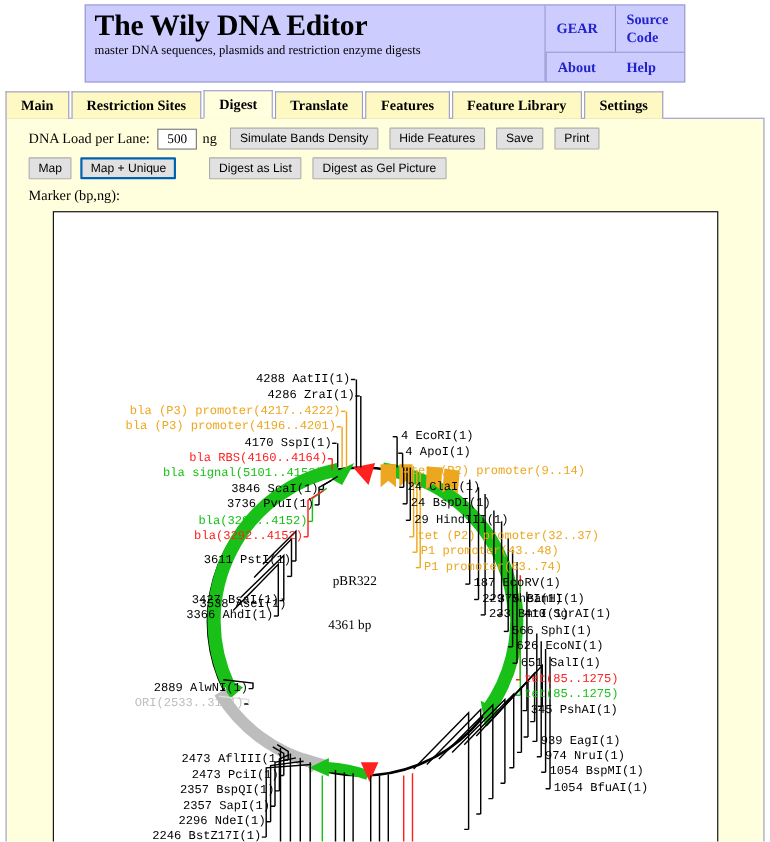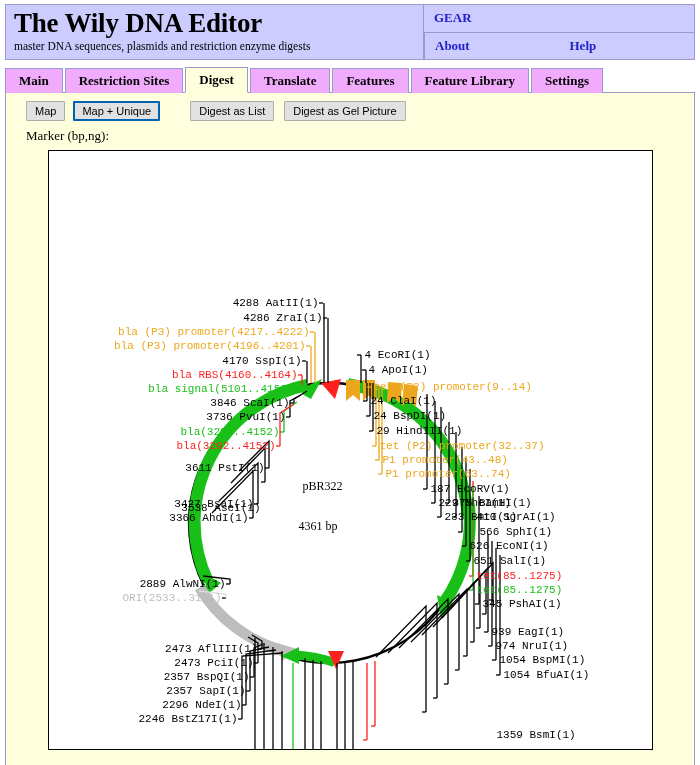--- a/index.html
+++ b/index.html
@@ -7,21 +7,21 @@
     width:700px;height:765px;overflow:hidden;
     background:#ffffff;
     font-family:"Liberation Serif", serif;
     font-size:13px;
     color:#000;
   }
 
   
   .header{
     display:flex;
-    width:690px;margin:4px auto 0 auto;
+    width:546px;margin:4px auto 0 auto;
     border:1px solid #9999cc;
     background:#ccccff;
     box-sizing:border-box;
   }
   .brand{
     flex:0 0 418px;
     padding:4px 8px 5px 8px;
     border-right:1px solid #9999cc;
     box-sizing:border-box;
   }
@@ -51,21 +51,21 @@
     display:flex;align-items:flex-end;
     box-sizing:border-box;
     position:relative;
     border-bottom:1px solid #9999cc;
   }
   .tab{
     font-size:13px;font-weight:bold;
     padding:4px 13px 4px 13px;
     border:1px solid #9999cc;
     border-bottom:none;
-    background:#f0abfc;
+    background:#fef9c3;
     margin-right:2px;
     cursor:pointer;
     position:relative;
     top:1px;
     white-space:nowrap;
   }
   .tab.active{
     background:#ffffdd;
     border-bottom:1px solid #ffffdd;
   }
@@ -171,40 +171,50 @@
 <body>
 
 <div class="header">
   <div class="brand">
     <div class="brand-title">The Wily DNA Editor</div>
     <div class="brand-sub">master DNA sequences, plasmids and restriction enzyme digests</div>
   </div>
   <div class="hdr-links">
     <div class="hdr-row">
       <div class="hdr-cell">GEAR</div>
+      <div class="hdr-cell sep">Source Code</div>
     </div>
     <div class="hdr-row">
       <div class="hdr-cell sep">About</div>
       <div class="hdr-cell">Help</div>
     </div>
   </div>
 </div>
 
 <div class="tabbar">
   <div class="tab">Main</div>
   <div class="tab">Restriction Sites</div>
   <div class="tab active">Digest</div>
   <div class="tab">Translate</div>
   <div class="tab">Features</div>
   <div class="tab">Feature Library</div>
   <div class="tab">Settings</div>
 </div>
 
 <div class="panel">
 
+  <div class="toolrow">
+    <span class="tool-label">DNA Load per Lane:</span>
+    <input class="txtinput" style="width: 36px;" value="500">
+    <span class="tool-label" style="margin:0 12px 0 5px;">ng</span>
+    <button class="btn">Simulate Bands Density</button>
+    <button class="btn">Hide Features</button>
+    <button class="btn">Save</button>
+    <button class="btn">Print</button>
+  </div>
 
   <div class="toolrow">
     <button class="btn nogap">Map</button>
     <button class="btn focused bigGap">Map + Unique</button>
     <button class="btn">Digest as List</button>
     <button class="btn">Digest as Gel Picture</button>
   </div>
 
   <div class="markerrow">
     <span class="tool-label">Marker (bp,ng):</span>
@@ -411,21 +421,21 @@
     <div class="lbl c-black" style="left:328px;top:274px;">29 HindIII(1)</div>
     <div class="lbl c-orange" style="left:331px;top:289px;">tet (P2) promoter(32..37)</div>
     <div class="lbl c-orange" style="left:334px;top:303px;">P1 promoter(43..48)</div>
     <div class="lbl c-orange" style="left:337px;top:317px;">P1 promoter(63..74)</div>
 
     <div class="lbl c-black" style="left:382px;top:332px;">187 EcoRV(1)</div>
     <div class="lbl c-black" style="left:390px;top:346px;">229 NheI(1)</div>
     <div class="lbl c-black" style="left:396px;top:360px;">233 BmtI(1)</div>
     <div class="lbl c-black" style="left:404px;top:346px;">375 BamHI(1)</div>
     <div class="lbl c-black" style="left:411px;top:360px;padding-left:17px;">410 SgrAI(1)</div>
-    <div class="lbl c-black" style="left:417px;top:375px;padding-left:14px;">566 SphI(1)</div>
+    <div class="lbl c-black" style="left:417px;top:375px;">566 SphI(1)</div>
     <div class="lbl c-black" style="left:421px;top:389px;">626 EcoNI(1)</div>
     <div class="lbl c-black" style="left:425px;top:404px;">651 SalI(1)</div>
     <div class="lbl c-red" style="left:428px;top:419px;">tet(85..1275)</div>
     <div class="lbl c-green" style="left:428px;top:433px;">tet(85..1275)</div>
     <div class="lbl c-black" style="left:434px;top:447px;">345 PshAI(1)</div>
     <div class="lbl c-black" style="left:443px;top:475px;">939 EagI(1)</div>
     <div class="lbl c-black" style="left:447px;top:489px;">974 NruI(1)</div>
     <div class="lbl c-black" style="left:451px;top:503px;">1054 BspMI(1)</div>
     <div class="lbl c-black" style="left:455px;top:518px;">1054 BfuAI(1)</div>
     <div class="lbl c-black" style="left:448px;top:578px;">1359 BsmI(1)</div>

